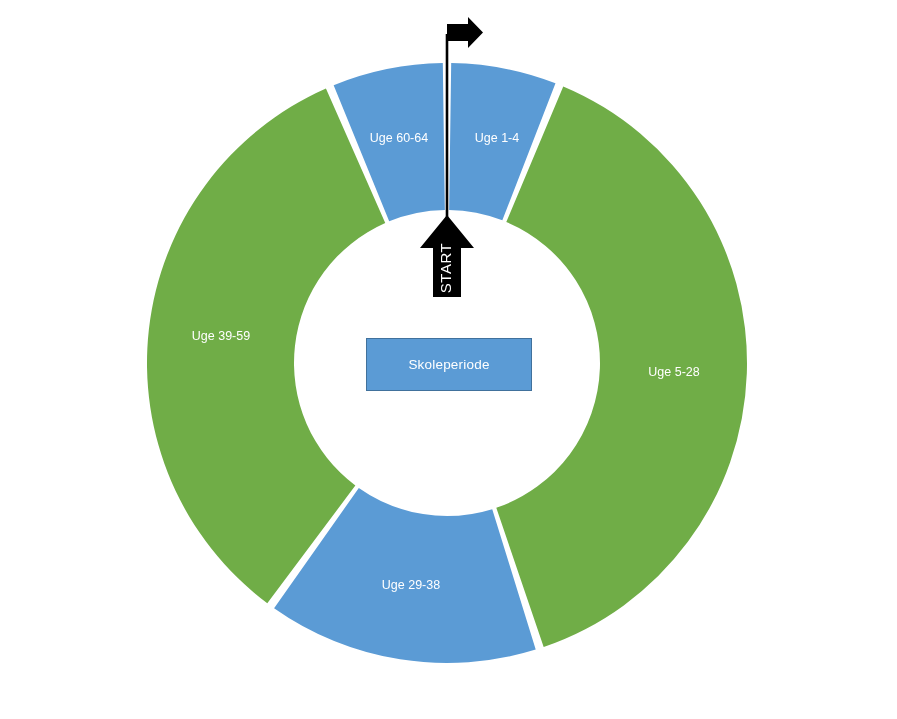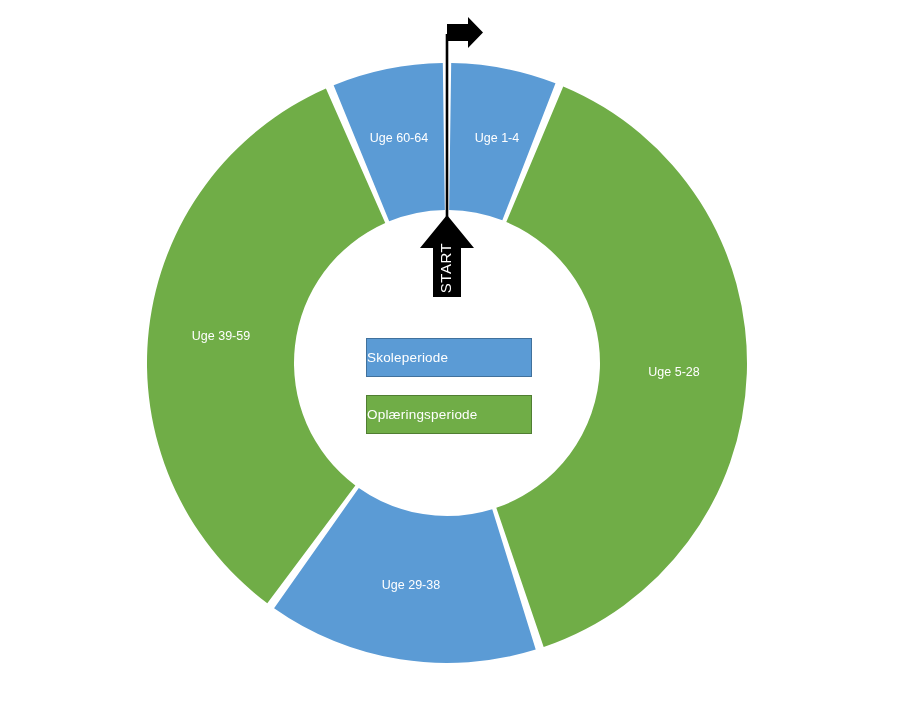--- a/index.html
+++ b/index.html
@@ -47,25 +47,25 @@
   .legend-wrap {
     position: absolute;
     left: 366px;
     top: 338px;
     width: 166px;
     display: flex;
     flex-direction: column;
     gap: 18px;
   }
   .legend-box {
-    height: 39px;
+    height: 53px;
     box-sizing: border-box;
     display: flex;
     align-items: center;
-    justify-content: flex-start;
+    justify-content: center;
     color: #ffffff;
     font-size: 13.5px;
     font-family: "Liberation Sans", sans-serif;
     letter-spacing: 0.2px;
   }
   .legend-box.school {
     background: #5B9BD5;
     border: 1px solid #41719C;
   }
   .legend-box.training {
@@ -100,18 +100,15 @@
         <text class="seg-label" x="411" y="586">Uge 29-38</text>
         <text class="seg-label" x="221" y="337">Uge 39-59</text>
         <text class="seg-label" x="399" y="139">Uge 60-64</text>
       </g>
   </svg>
 
   <div class="legend-wrap">
     <div class="legend-box school">
       <span>Skoleperiode</span>
     </div>
-    <div class="legend-box training">
-      <span>Oplæringsperiode</span>
-    </div>
   </div>
 
 </div>
 
 </body></html>

